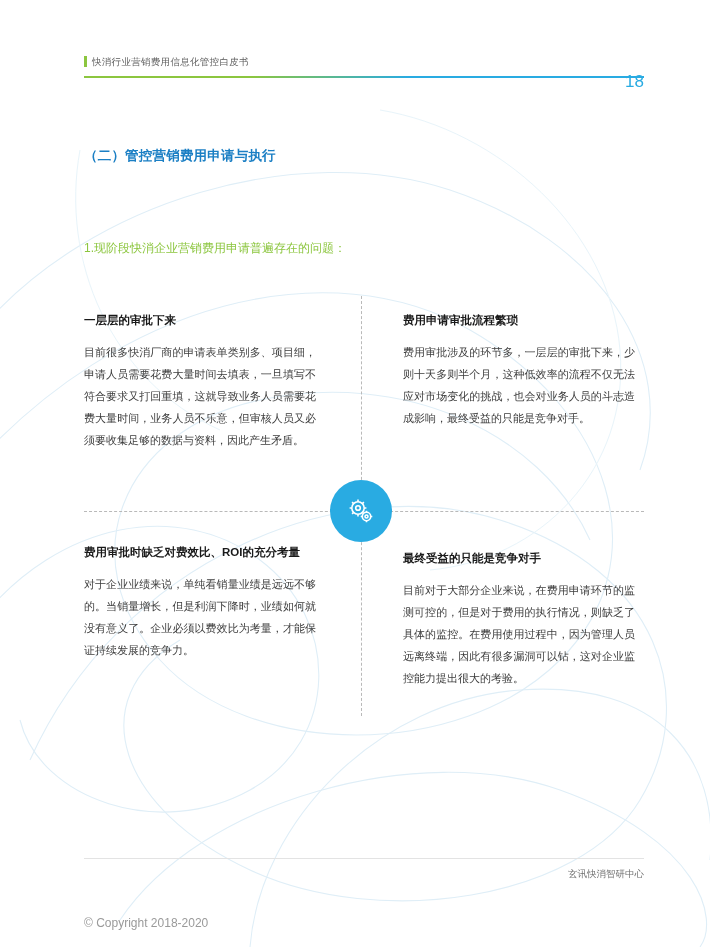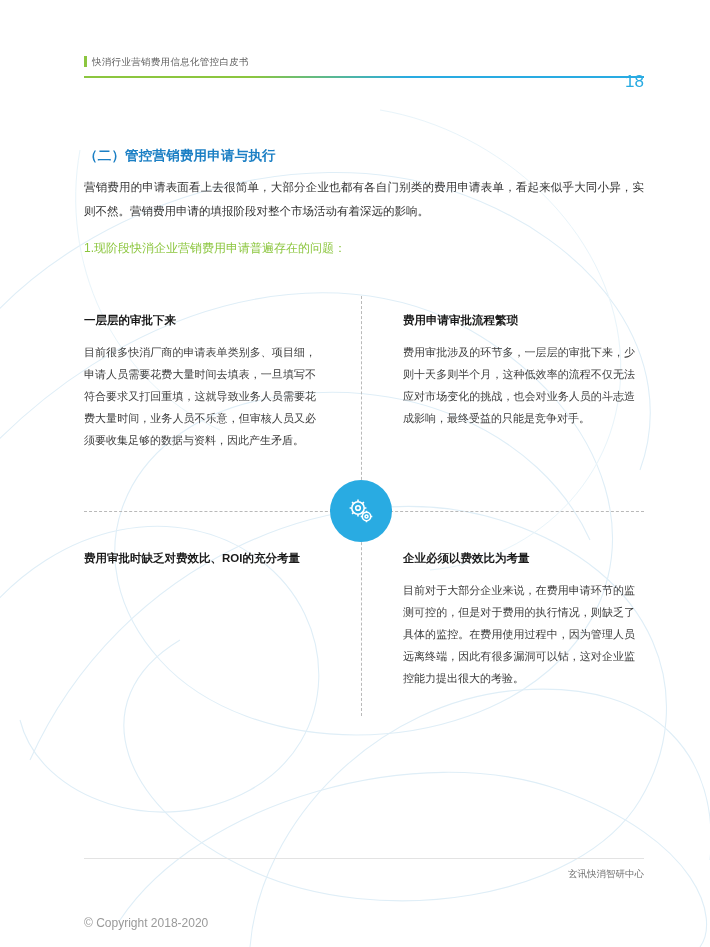--- a/index.html
+++ b/index.html
@@ -137,21 +137,21 @@
     width: 560px;
     height: 0;
     border-top: 1px dashed #b9b9b9;
   }
   .cell {
     position: absolute;
     width: 232px;
   }
   .cell-tl { left: 0; top: 15px; }
   .cell-tr { left: 319px; top: 15px; }
-  .cell-bl { left: 0; top: 253px; }
+  .cell-bl { left: 0; top: 247px; }
   .cell-br { left: 319px; top: 253px; }
 
   .cell-title {
     font-size: 11.5px;
     font-weight: bold;
     color: #1a1a1a;
     margin-bottom: 12px;
     line-height: 18px;
   }
   .cell-body {
@@ -232,44 +232,44 @@
     <div class="header-title-wrap">
       <span class="header-bar"></span>
       <span class="header-title">快消行业营销费用信息化管控白皮书</span>
     </div>
     <div class="header-rule"></div>
     <div class="page-number">18</div>
   </div>
 
   <div class="section-heading">（二）管控营销费用申请与执行</div>
 
-  <div class="intro-para">营销费用的申请表面看上去很简单，大部分企业也都有各自门别类的费用申请表单，看起来似乎大同小异，实则不然。营销费用申请的填报阶段对整个市场活动有着深远的影响。</div>
 
   <div class="sub-heading">1.现阶段快消企业营销费用申请普遍存在的问题：</div>
 
   <div class="grid">
     <div class="v-divider"></div>
     <div class="h-divider"></div>
 
     <div class="cell cell-tl">
       <div class="cell-title">一层层的审批下来</div>
       <div class="cell-body">目前很多快消厂商的申请表单类别多、项目细，申请人员需要花费大量时间去填表，一旦填写不符合要求又打回重填，这就导致业务人员需要花费大量时间，业务人员不乐意，但审核人员又必须要收集足够的数据与资料，因此产生矛盾。</div>
     </div>
 
     <div class="cell cell-tr">
       <div class="cell-title">费用申请审批流程繁琐</div>
       <div class="cell-body">费用审批涉及的环节多，一层层的审批下来，少则十天多则半个月，这种低效率的流程不仅无法应对市场变化的挑战，也会对业务人员的斗志造成影响，最终受益的只能是竞争对手。</div>
     </div>
 
     <div class="cell cell-bl">
       <div class="cell-title">费用审批时缺乏对费效比、ROI的充分考量</div>
+      <div class="cell-body">对于企业业绩来说，单纯看销量业绩是远远不够的。当销量增长，但是利润下降时，业绩如何就没有意义了。企业必须以费效比为考量，才能保证持续发展的竞争力。</div>
     </div>
 
     <div class="cell cell-br">
-      <div class="cell-title">企业必须以费效比为考量</div>
+      <div class="cell-title">最终受益的只能是竞争对手</div>
       <div class="cell-body">目前对于大部分企业来说，在费用申请环节的监测可控的，但是对于费用的执行情况，则缺乏了具体的监控。在费用使用过程中，因为管理人员远离终端，因此有很多漏洞可以钻，这对企业监控能力提出很大的考验。</div>
     </div>
   </div>
 
   <div class="gear-circle">
     <svg width="32" height="32" viewBox="0 0 32 32">
       <g fill="none" stroke="#ffffff" stroke-width="1.6">
         <circle cx="13" cy="13" r="6.2"></circle>
         <circle cx="13" cy="13" r="2.3"></circle>
         <path d="M13,4.6 L13,6.4 M13,19.6 L13,21.4 M4.6,13 L6.4,13 M19.6,13 L21.4,13 M7.1,7.1 L8.4,8.4 M17.6,17.6 L18.9,18.9 M18.9,7.1 L17.6,8.4 M8.4,17.6 L7.1,18.9"></path>

